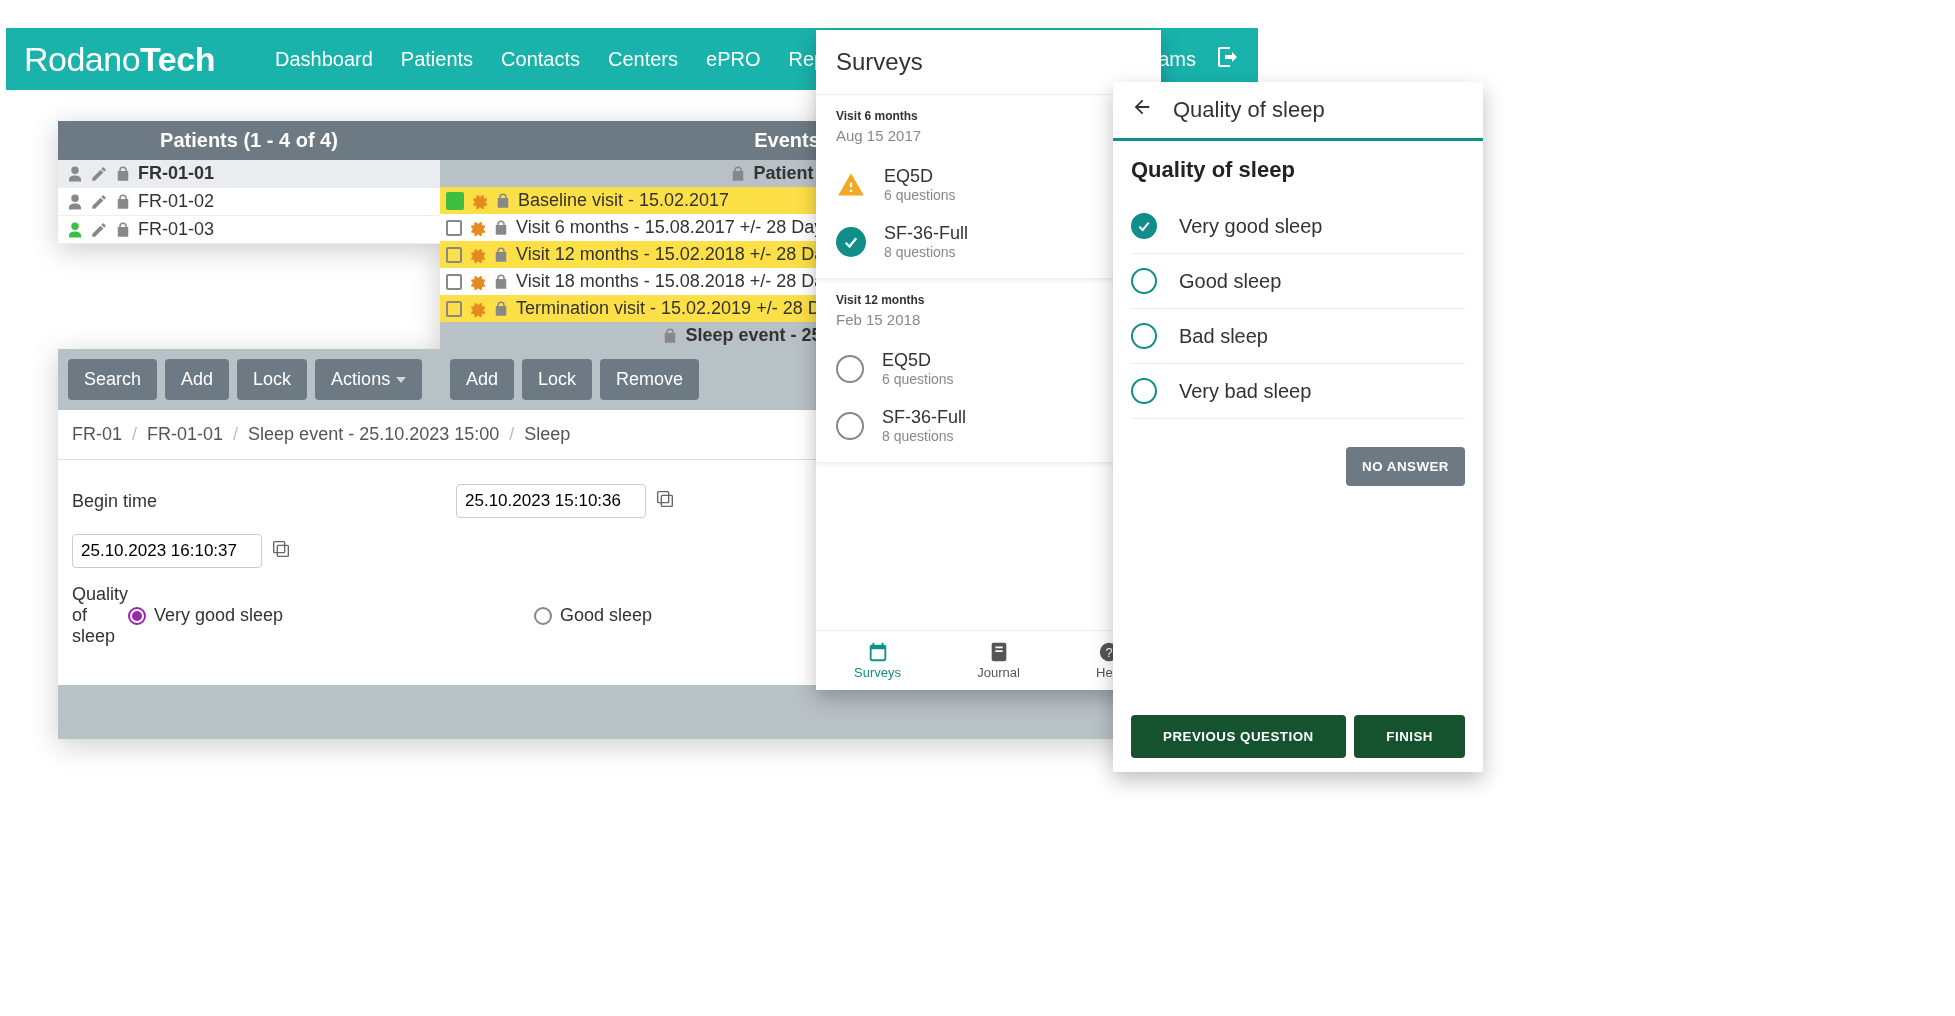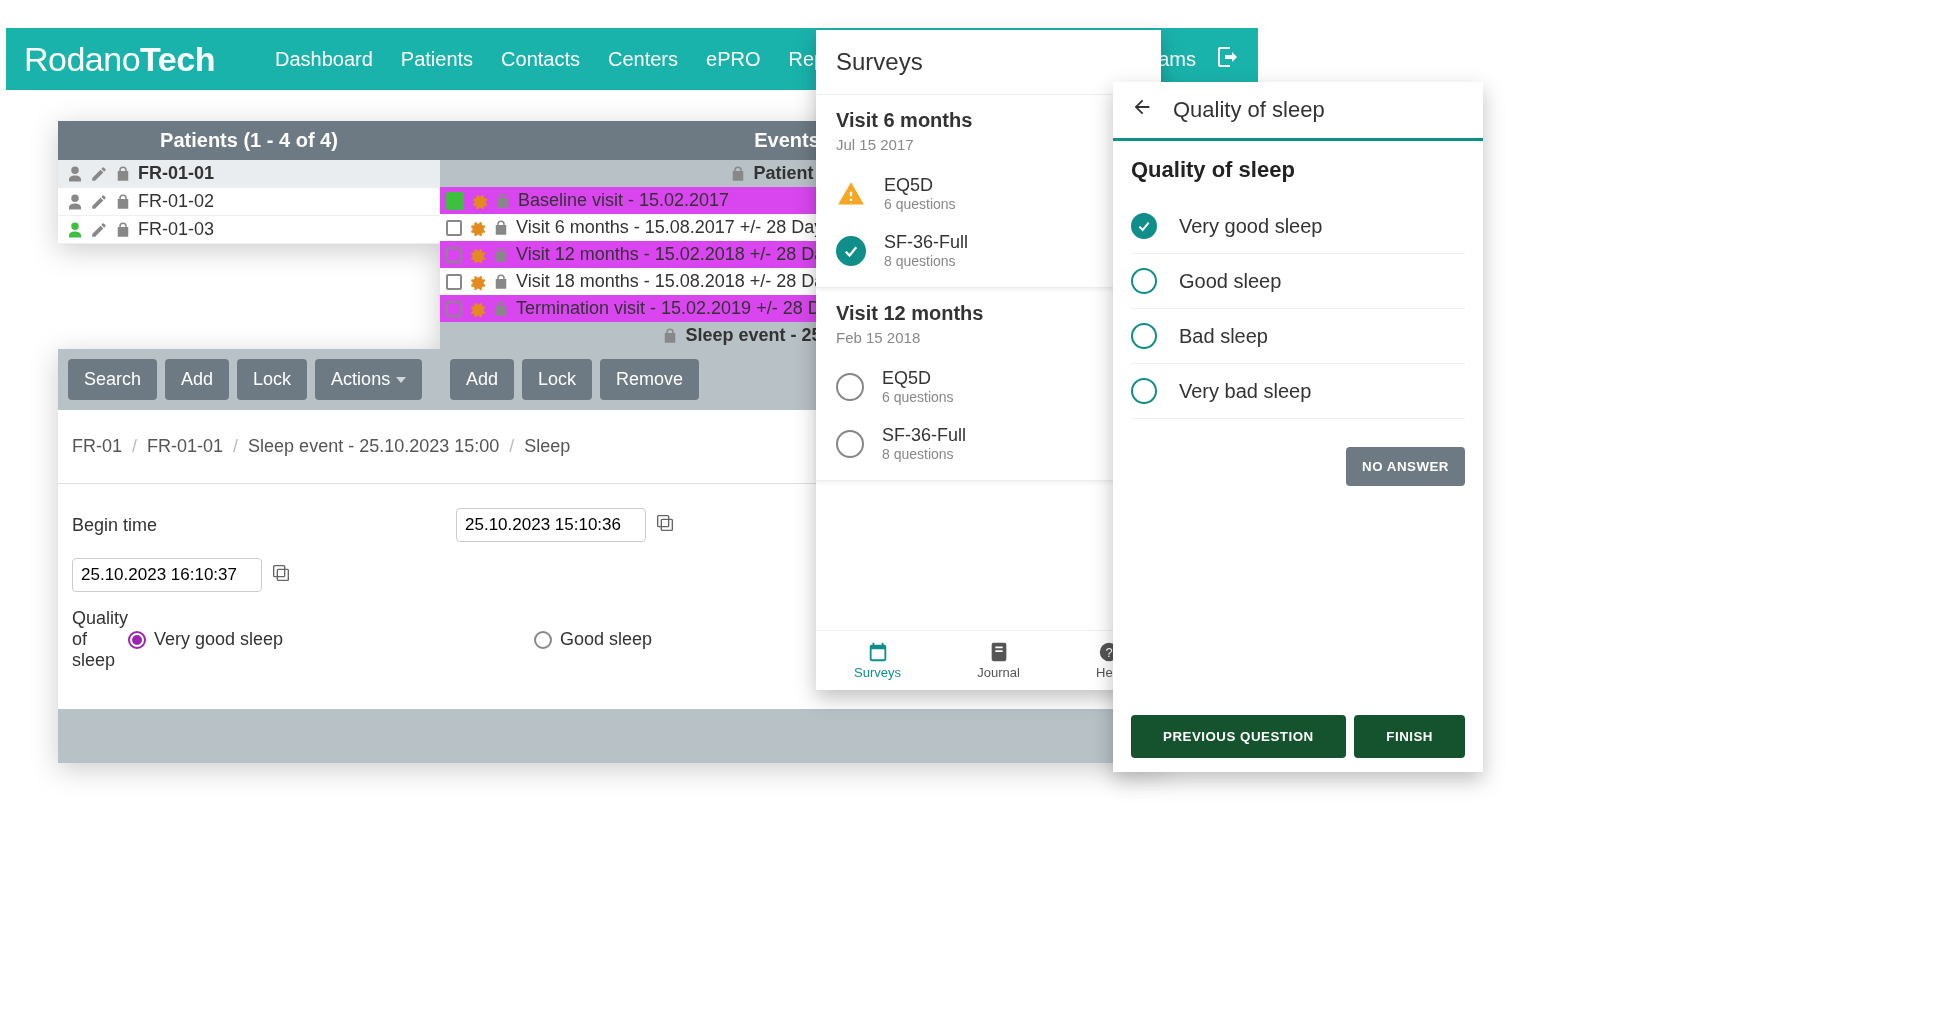--- a/index.html
+++ b/index.html
@@ -19,53 +19,53 @@
   .panels { position:absolute; left:58px; top:121px; width:1106px; }
   .cols { display:flex; }
   .col-header { background:#6d7a83; color:#fff; font-size:20px; font-weight:600; text-align:center; padding:8px 0; }
   .col-patients { width:382px; }
   .col-events { flex:1; }
   .rows { background:#fff; }
   .prow { display:flex; align-items:center; gap:6px; padding:3px 8px; font-size:18px; color:#333; border-bottom:1px solid #eee; }
   .prow.selected { background:#e9edef; font-weight:700;}
   .erow { display:flex; align-items:center; gap:6px; padding:3px 6px; font-size:18px; color:#333; }
   .erow.head { background:#b8c1c6; font-weight:700; justify-content:center;}
-  .erow.alt { background:#d946ef;}
+  .erow.alt { background:#fde047;}
   .erow.current { background:#b8c1c6; font-weight:700; justify-content:center;}
   .greenbox{width:18px;height:18px;background:#3fbf3f;border-radius:2px;}
   .checkbox{width:16px;height:16px;border:2px solid #888;border-radius:2px;}
   .icon {display:inline-flex;}
   .icon svg{width:18px;height:18px;}
   .gear svg{fill:#e58a1f;}
   .lock svg{fill:#888;}
   .person svg{fill:#888;}
   .person.green svg{fill:#3fbf3f;}
   .pencil svg{fill:#888;}
 
   .toolbar-row{display:flex;gap:8px;background:#b8c1c6;padding:10px;}
   .btn{background:#6d7a83;color:#fff;border:none;padding:10px 16px;font-size:18px;border-radius:4px;cursor:pointer;display:flex;align-items:center;gap:6px;}
-  .breadcrumb{background:#fff;padding:26px 14px;font-size:18px;color:#555;border-bottom:1px solid #ddd; display:flex; gap:10px; align-items:flex-end;}
+  .breadcrumb{background:#fff;padding:14px 14px;font-size:18px;color:#555;border-bottom:1px solid #ddd; display:flex; gap:10px; align-items:flex-end;}
   .breadcrumb .sep{color:#bbb;}
   .form{background:#fff;padding:16px 14px 30px;}
   .form-row{display:flex;align-items:center;padding:8px 0;font-size:18px;color:#333;}
   .form-row label{width:384px;}
   .form-row input[type=text]{width:190px;padding:6px 8px;font-size:17px;border:1px solid #ccc;border-radius:4px;}
   .copy-icon svg{width:22px;height:22px;fill:none;stroke:#666;stroke-width:1.5;margin-left:8px;}
   .radio-group{display:flex;gap:22px;align-items:center;}
   .radio{width:18px;height:18px;border:2px solid #888;border-radius:50%;display:inline-flex;align-items:center;justify-content:center;margin-right:4px;}
   .radio.checked{border-color:#9a27b0;}
   .radio.checked::after{content:"";width:10px;height:10px;background:#9a27b0;border-radius:50%;}
   .footerbar{height:54px;background:#b8c1c6;}
   .shadow-main{filter:drop-shadow(0 6px 14px rgba(0,0,0,.2));}
 
   
   .mcard1{position:absolute;left:816px;top:30px;width:345px;height:660px;background:#fff;box-shadow:0 8px 20px rgba(0,0,0,.25);display:flex;flex-direction:column;}
   .mcard1 .mhead{padding:18px 20px;font-size:24px;color:#333;border-bottom:1px solid #eee;}
   .mblock{padding:14px 20px 8px;border-bottom:1px solid #eee; box-shadow:0 2px 4px rgba(0,0,0,.06);}
-  .mblock h3{font-size:20px;color:#333;margin-bottom:4px;}
+  .mblock h3{font-size:12px;color:#333;margin-bottom:4px;}
   .mblock .sub{font-size:15px;color:#888;margin-bottom:12px;}
   .survey{display:flex;align-items:center;gap:18px;padding:10px 0;}
   .survey .status{width:30px;height:30px;display:flex;align-items:center;justify-content:center;}
   .status.warn svg{fill:#f5a623;width:28px;height:28px;}
   .status.done{width:30px;height:30px;border-radius:50%;background:#0f8e8a;display:flex;align-items:center;justify-content:center;}
   .status.done svg{width:18px;height:18px;fill:none;stroke:#fff;stroke-width:3;}
   .status.empty{width:28px;height:28px;border:2px solid #888;border-radius:50%;}
   .survey .meta .name{font-size:18px;color:#333;}
   .survey .meta .q{font-size:14px;color:#888;}
   .mnav{margin-top:auto;display:flex;justify-content:space-around;padding:10px 0;border-top:1px solid #eee;}
@@ -333,21 +333,21 @@
     </div>
   </div>
   <div class="footerbar"></div>
 </div>
 
 <div class="mcard1">
   <div class="mhead">Surveys</div>
   <div id="mblocks">
       <div class="mblock">
         <h3>Visit 6 months</h3>
-        <div class="sub">Jul 15 2017</div>
+        <div class="sub">Aug 15 2017</div>
         <div class="survey">
           <div class="status warn">
             <svg viewBox="0 0 24 24">
               <path d="M1 21h22L12 2 1 21zm12-3h-2v-2h2v2zm0-4h-2v-4h2v4z"></path>
             </svg>
           </div>
           <div class="meta">
             <div class="name">EQ5D</div>
             <div class="q">6 questions</div>
           </div>

